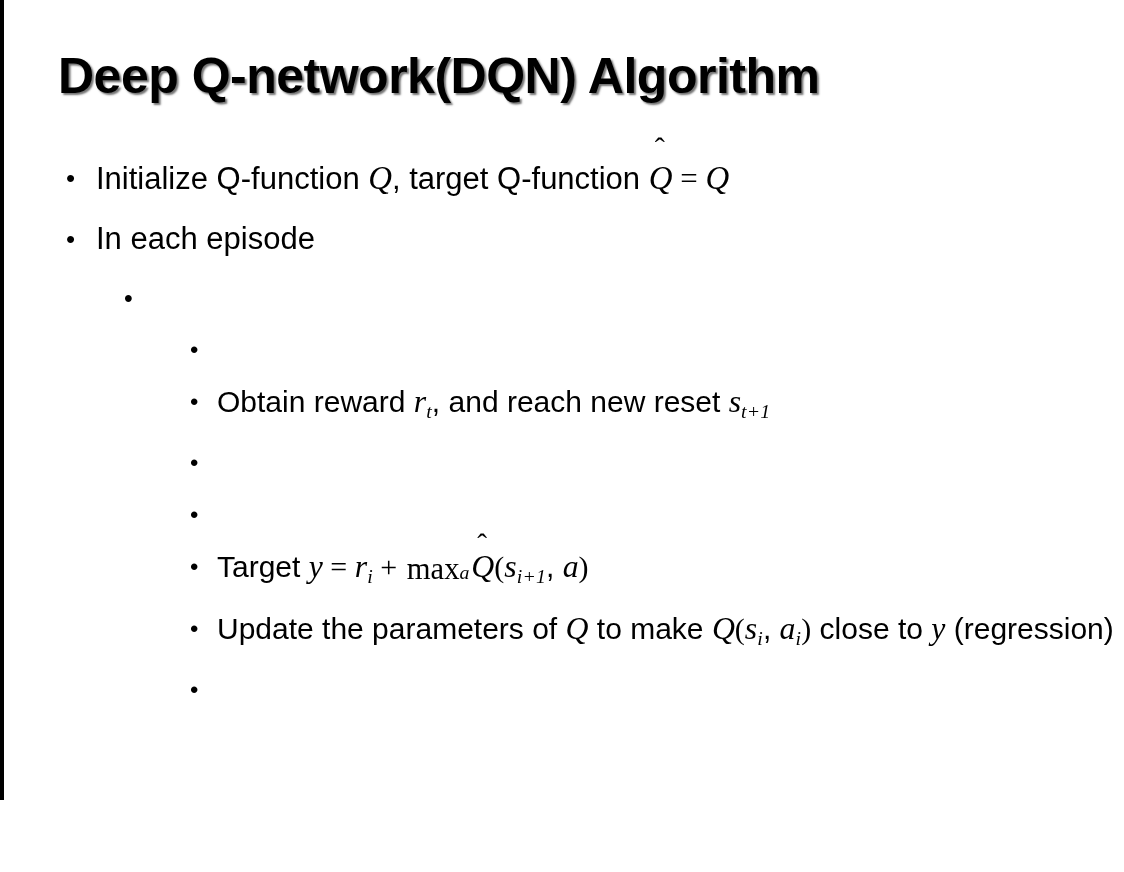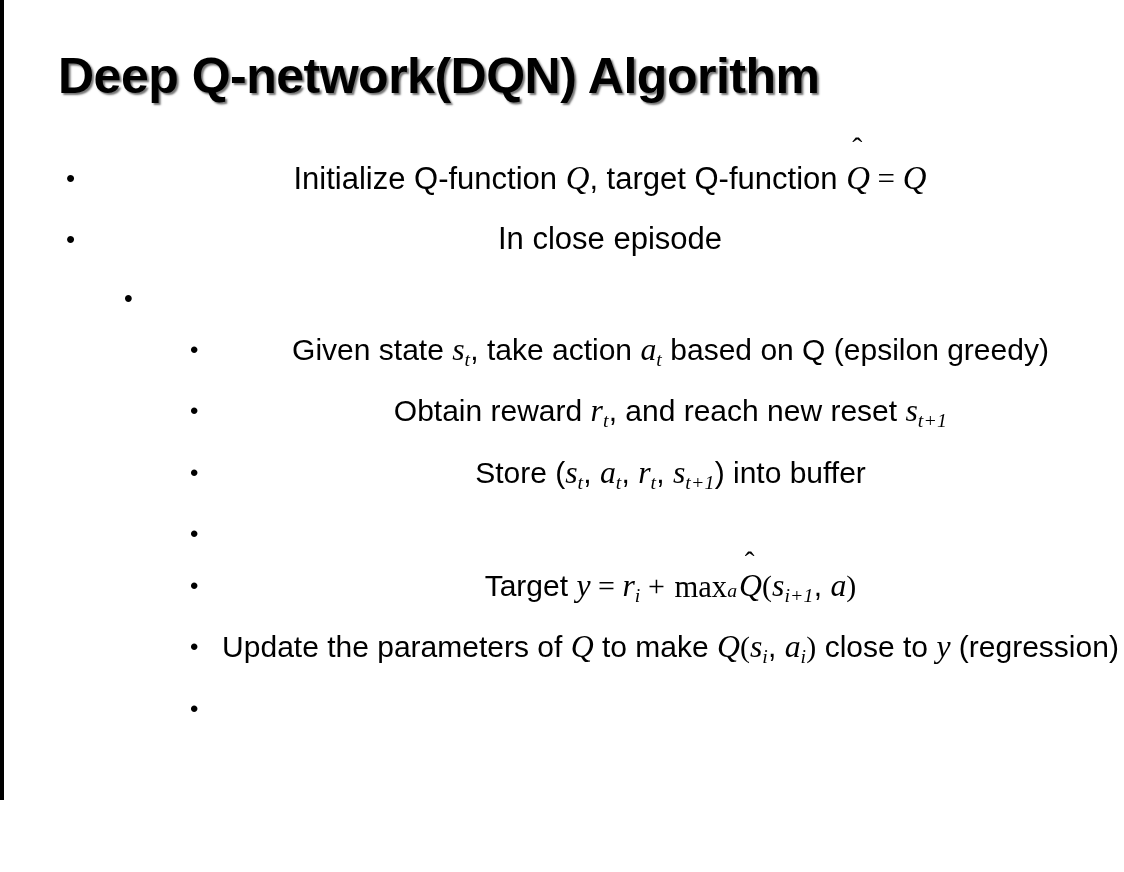--- a/index.html
+++ b/index.html
@@ -52,21 +52,20 @@
     align-items: flex-start;
     color: #000000;
   }
   .bullet .dot {
     flex: 0 0 auto;
     line-height: 1;
     user-select: none;
   }
   .bullet .txt {
     flex: 1 1 auto;
-    text-align: center;
   }
 
   
   .lvl1 {
     padding-left: 66px;
     font-size: 31px;
     line-height: 60px;
     margin-bottom: 0px;
   }
   .lvl1 .dot { width: 30px; font-size: 26px; line-height: 60px; }
@@ -157,40 +156,38 @@
 
   <div class="body-block">
 
     <div class="bullet lvl1">
       <span class="dot">•</span>
       <span class="txt"><span>Initialize Q-function </span><span class="m">Q</span><span>, target Q-function </span><span class="hat">Q</span><span class="mr"> = </span><span class="m">Q</span></span>
     </div>
 
     <div class="bullet lvl1">
       <span class="dot">•</span>
-      <span class="txt">In close episode</span>
+      <span class="txt">In each episode</span>
     </div>
 
     <div class="bullet lvl2">
       <span class="dot">•</span>
     </div>
 
     <div class="bullet lvl3">
       <span class="dot">•</span>
-      <span class="txt"><span>Given state </span><span class="m">s</span><span class="sub">t</span><span>, take action </span><span class="m">a</span><span class="sub">t</span><span> based on Q (epsilon greedy)</span></span>
     </div>
 
     <div class="bullet lvl3">
       <span class="dot">•</span>
       <span class="txt"><span>Obtain reward </span><span class="m">r</span><span class="sub">t</span><span>, and reach new reset </span><span class="m">s</span><span class="sub">t+1</span></span>
     </div>
 
     <div class="bullet lvl3">
       <span class="dot">•</span>
-      <span class="txt"><span>Store (</span><span class="m">s</span><span class="sub">t</span><span>, </span><span class="m">a</span><span class="sub">t</span><span>, </span><span class="m">r</span><span class="sub">t</span><span>, </span><span class="m">s</span><span class="sub">t+1</span><span>) into buffer</span></span>
     </div>
 
     <div class="bullet lvl3">
       <span class="dot">•</span>
     </div>
 
     <div class="bullet lvl3">
       <span class="dot">•</span>
       <span class="txt"><span>Target </span><span class="m">y</span><span class="mr"> = </span><span class="m">r</span><span class="sub">i</span><span class="mr"> + </span><span class="maxop opline"><span class="op">max</span><span class="under">a</span></span><span class="hat">Q</span><span class="mr">(</span><span class="m">s</span><span class="sub">i+1</span><span>, </span><span class="m">a</span><span class="mr">)</span></span>
     </div>

